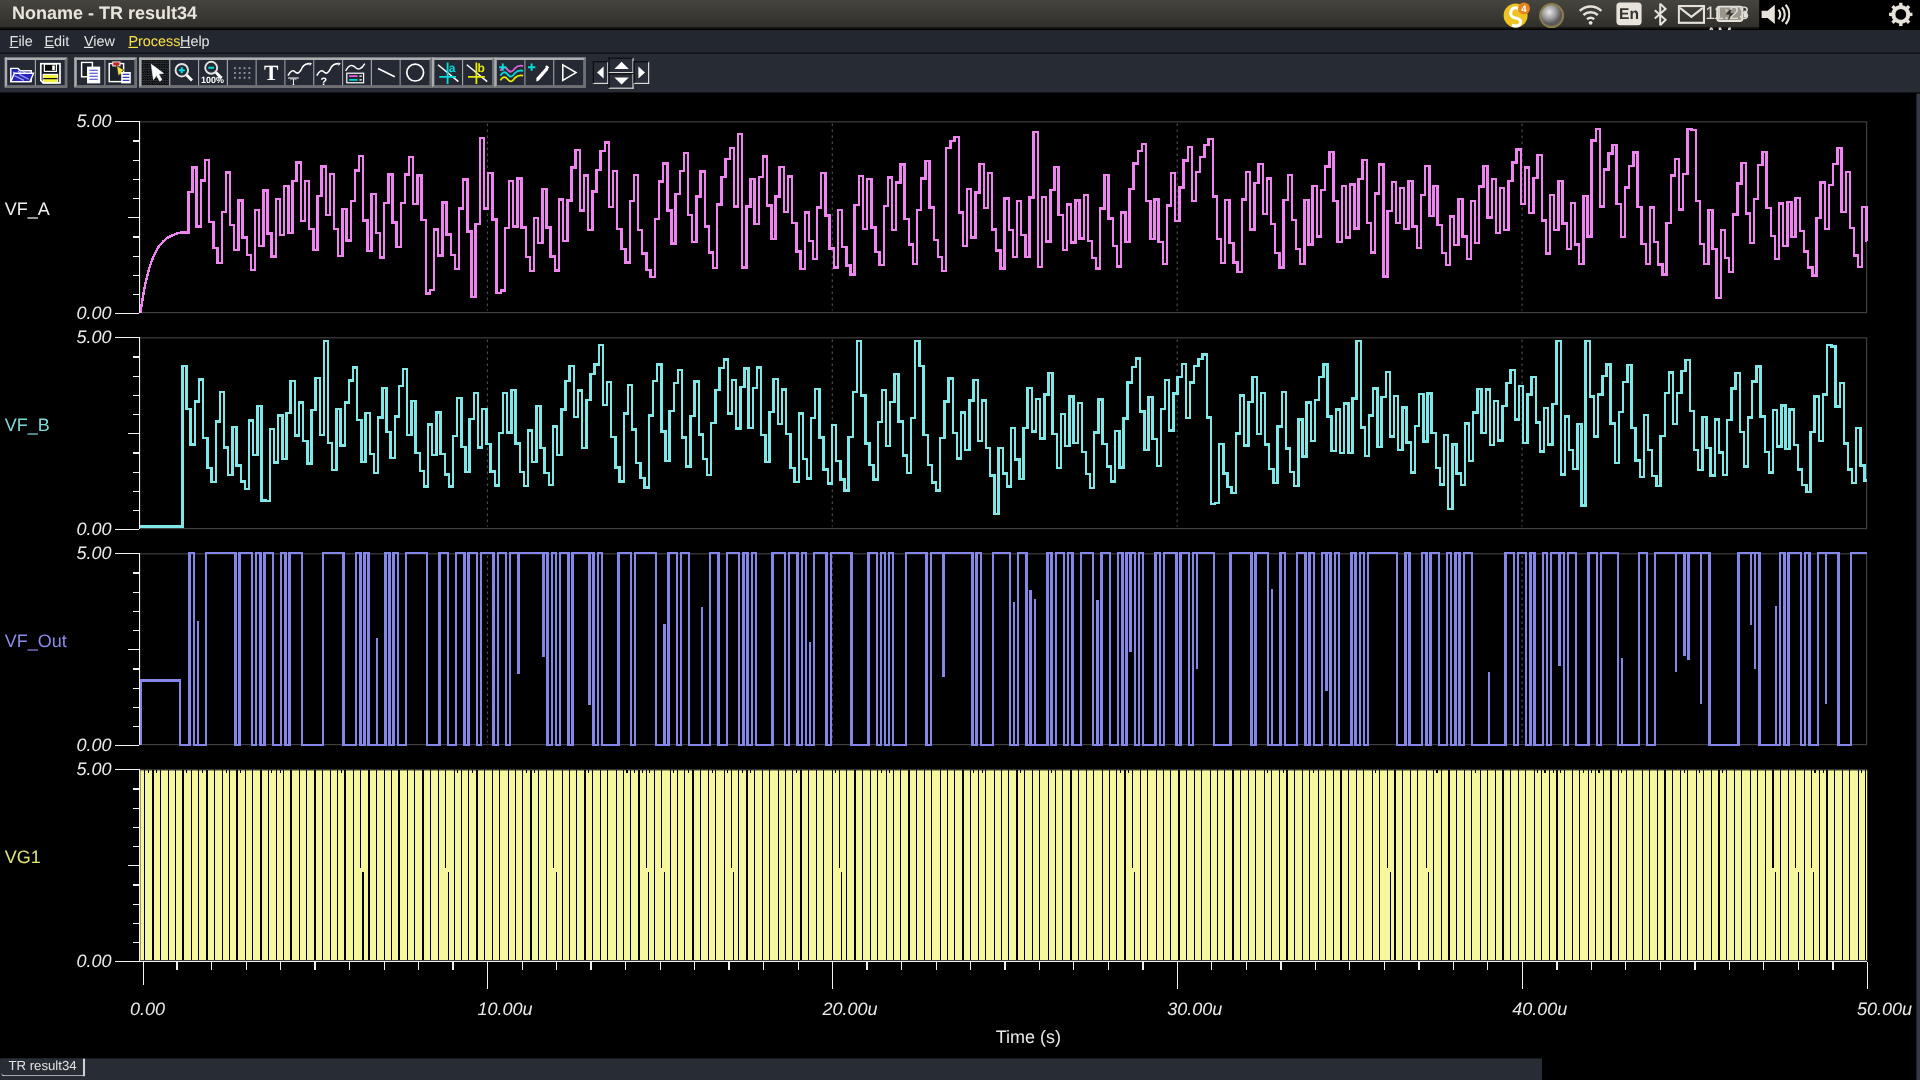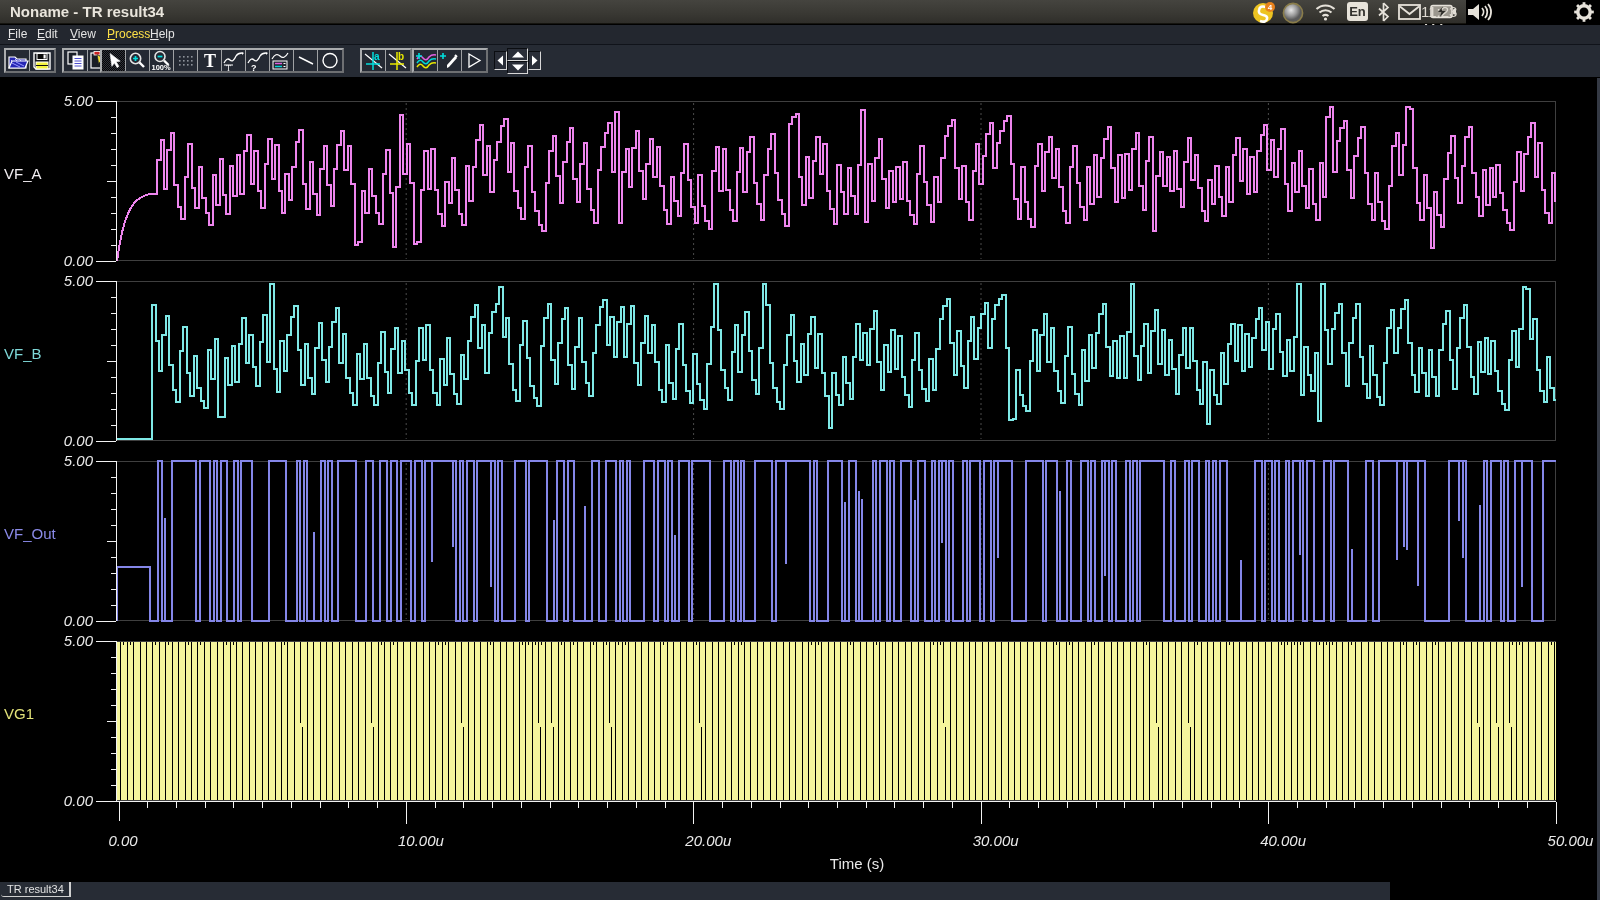--- a/index.html
+++ b/index.html
@@ -9,21 +9,21 @@
 .mi u{text-decoration:underline}
 #tbar{position:absolute;left:0;top:44px;width:1600px;height:33px;background:#262b34;border-top:1px solid #10131a}
 .tg{position:absolute;top:3px;height:25px;display:flex;border:2px solid;border-color:#aaacae #6e7073 #6e7073 #aaacae;background:#9fa1a4}
 .tb{height:21px;background:#242933;display:flex;align-items:center;justify-content:center;border-right:1px solid #9fa1a4}
 .tb:last-child{border-right:none}
 .tb.pressed{background:repeating-conic-gradient(#050505 0% 25%, #2e313a 0% 50%) 0 0/2px 2px;border-right:1px solid #9fa1a4}
 .nb{position:absolute;border:1px solid;border-color:#0b0d11 #d8d8d8 #d8d8d8 #0b0d11;background:#2a2e38;display:flex;align-items:center;justify-content:center}
 #plotbg{position:absolute;left:0;top:78px;width:1600px;height:804px;background:#000}
 .al{font:italic 15px "Liberation Sans",sans-serif;fill:#e9e9e9}
 .nl{font:15px "Liberation Sans",sans-serif}
-#bstrip{position:absolute;left:0;top:882px;width:1390px;height:18px;background:#272c35}
+#bstrip{position:absolute;left:0;top:882px;width:1285px;height:18px;background:#272c35}
 #tab{position:absolute;left:1px;top:0;width:70px;height:15px;background:#272c35;border-right:2px solid #d0d0d0;border-bottom:1px solid #d0d0d0;border-bottom-left-radius:3px;color:#e2e2e2;font-size:11px;padding-left:6px;line-height:14px;white-space:nowrap}
 #redge{position:absolute;right:0;top:78px;width:3px;height:822px;background:#343944}
 </style></head><body>
 <div id="panel">
     <div id="title">Noname - TR result34</div>
 <svg style="position:absolute;left:1250px;top:1px" width="28" height="24" viewBox="0 0 28 24">
       <circle cx="13" cy="12" r="10" fill="#edc422"></circle>
       <path d="M16,6 q-6,-2 -7,3 q-1,4 4,5 q5,1 4,4 q-1,4 -7,2" fill="none" stroke="#fff" stroke-width="2.6"></path>
       <circle cx="20" cy="6" r="5" fill="#e8821c"></circle>
       <text x="20" y="8.8" text-anchor="middle" font-family="Liberation Sans" font-size="8" font-weight="bold" fill="#fff">4</text>
@@ -114,21 +114,21 @@
       <div class="tb" style="width:24px">
         <svg width="22" height="19" viewBox="0 0 22 19">
           <rect x="2" y="2" width="12" height="15" fill="#1a1e26" stroke="#fff" stroke-width="1.2"></rect>
           <rect x="5" y="0.5" width="6" height="3.5" fill="#c22" stroke="#fff" stroke-width="0.8"></rect>
           <path d="M5,6 l7,6 l0,-2.5 l4,0 l0,-2 l-4,0 l0,-2.5 z" fill="#f4e23a" stroke="#222" stroke-width="0.6" transform="rotate(40 10 9)"></path>
           <rect x="12" y="9" width="8" height="9.5" fill="#fff"></rect>
           <path d="M13.2,11 h5.6 M13.2,13.5 h5.6 M13.2,16 h5.6" stroke="#3a3ac8" stroke-width="0.9"></path>
         </svg>
       </div>
     </div>
-<div class="tg" style="left:100px">
+<div class="tg" style="left:116px">
       <div class="tb pressed" style="width:24px">
         <svg width="20" height="19" viewBox="0 0 20 19">
           <path d="M7,2 L7,15 L10,12 L12,17 L14,16 L12,11 L16,11 Z" fill="#fff" stroke="#fff" stroke-width="0.5" transform="rotate(-8 10 9)"></path>
         </svg>
       </div>
       <div class="tb" style="width:24px">
         <svg width="21" height="20" viewBox="0 0 21 20">
           <circle cx="8.5" cy="7.5" r="5.2" fill="none" stroke="#e3e3e3" stroke-width="1.6"></circle>
           <path d="M8.5,5 v5 M6,7.5 h5" stroke="#00dede" stroke-width="1.7"></path>
           <line x1="12.5" y1="11.5" x2="17" y2="16" stroke="#fff" stroke-width="2.4"></line>

